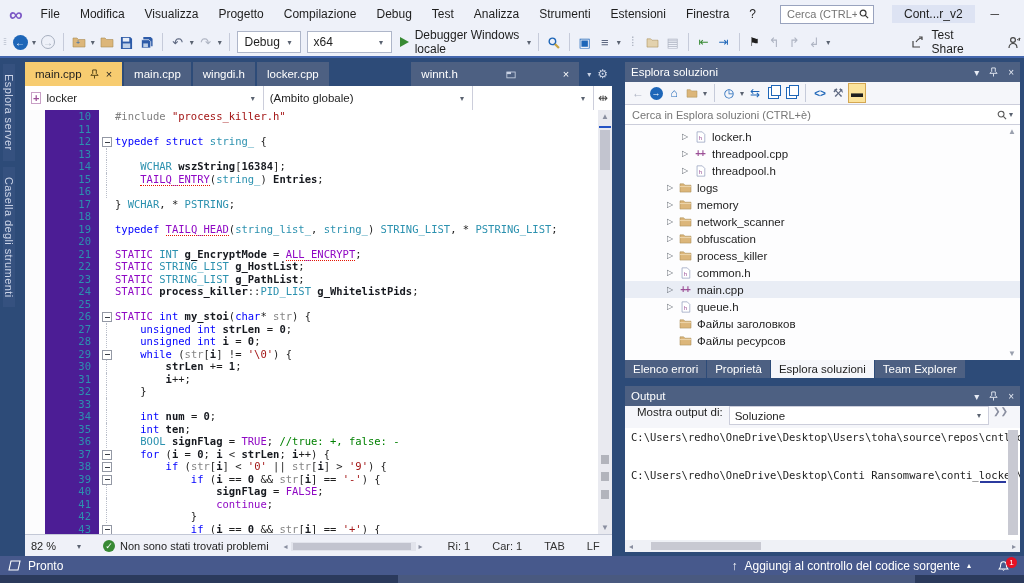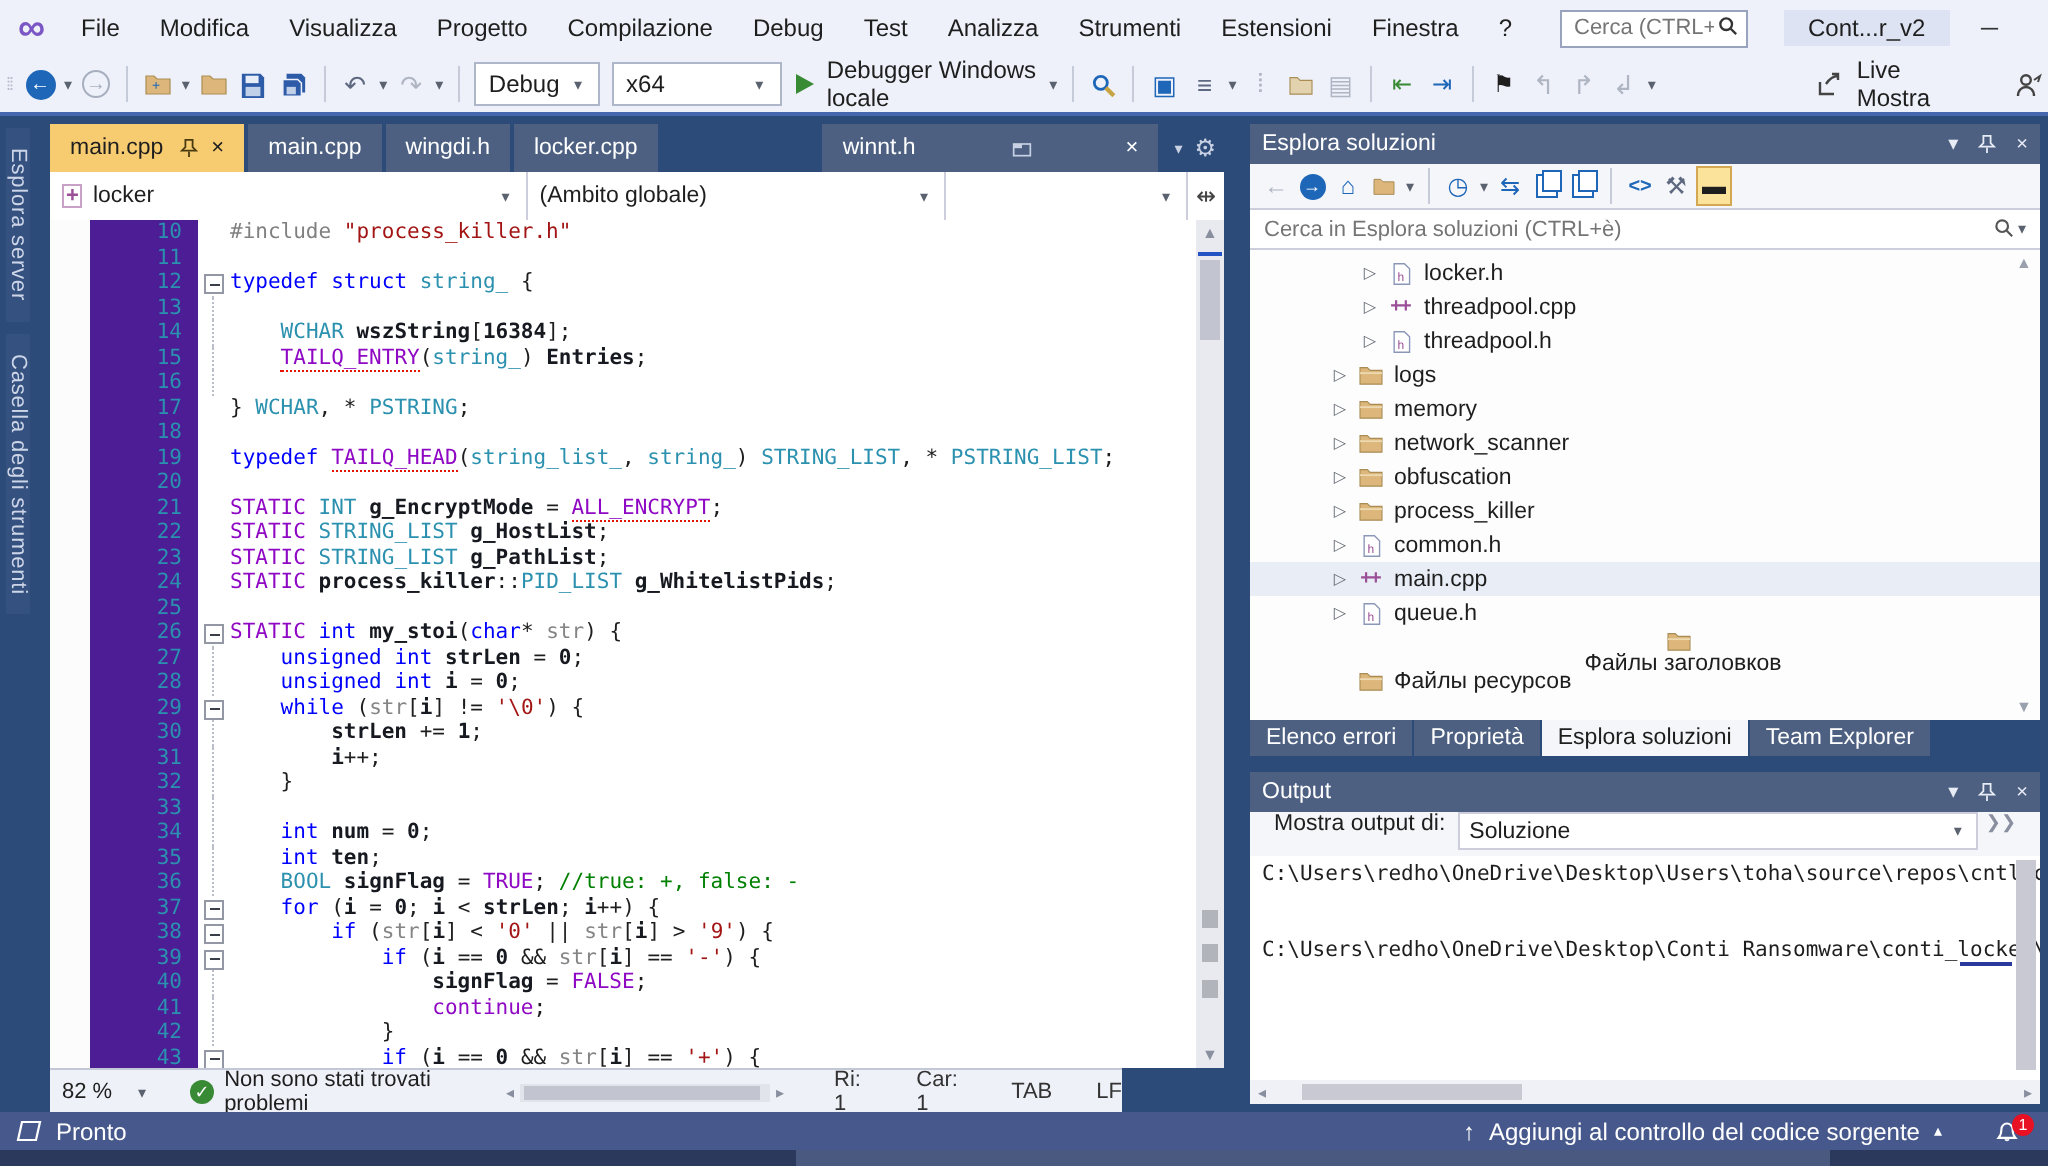--- a/index.html
+++ b/index.html
@@ -76,21 +76,21 @@
   .sg-param{color:#848484;} .sg-plain{color:#1E1E1E;}
 
   
   .vscroll{left:598px;top:110px;width:14px;height:424px;background:#E9EAF0;}
   .vsc-arrow{position:absolute;left:0;width:14px;text-align:center;font-size:8px;color:#8A8FA0;}
   .vsc-mark-line{position:absolute;left:1px;width:12px;height:2px;background:#2453C4;top:16px;}
   .vsc-thumb{position:absolute;left:2px;width:10px;top:20px;height:40px;background:#C2C4CF;}
   .vsc-mark{position:absolute;left:3px;width:8px;height:9px;background:#B2B4BC;}
 
   
-  .edstatus{left:25px;top:534px;width:536px;height:22px;background:#EFF1F8;border-top:1px solid #C3C8D6;
+  .edstatus{left:25px;top:534px;width:587px;height:22px;background:#EFF1F8;border-top:1px solid #C3C8D6;
             display:flex;align-items:center;font-size:11px;}
   .zoomsel{padding:0 6px;display:flex;align-items:center;width:52px;}
   .okball{width:12px;height:12px;border-radius:50%;background:#388A34;color:#fff;font-size:9px;line-height:12px;
           text-align:center;margin:0 5px 0 14px;flex:none;}
   .hscroll{display:flex;align-items:center;margin-left:12px;}
   .hsc-track{width:125px;height:9px;background:#E2E4EC;position:relative;}
   .hsc-thumb{position:absolute;left:2px;top:1px;width:118px;height:7px;background:#C2C4CF;}
   .hsc-arrow{font-size:8px;color:#8A8FA0;padding:0 3px;}
   .pos{margin-left:22px;color:#333;}
 
@@ -266,21 +266,21 @@
     <span class="ico dis-ico">↲</span>
     <span class="caret">▾</span>
     <span style="width:95px;"></span>
     <span class="ico">
       <svg width="13" height="13" viewBox="0 0 13 13">
           <path d="M2 5v6h7" fill="none" stroke="#444" stroke-width="1.2"></path>
           <path d="M5 6c2-3 4-4 6-4" fill="none" stroke="#444" stroke-width="1.2"></path>
           <path d="M8 1h3v3" fill="none" stroke="#444" stroke-width="1.2"></path>
         </svg>
     </span>
-    <span style="font-size:12px;margin:0 4px;">Live Mostra</span>
+    <span style="font-size:12px;margin:0 4px;">Test Share</span>
     <span class="ico" style="margin-left:24px;">
       <svg width="14" height="13" viewBox="0 0 14 13">
           <circle cx="6" cy="4" r="2.4" fill="none" stroke="#444" stroke-width="1.2"></circle>
           <path d="M2 12c0-3 2-4.5 4-4.5S10 9 10 12" fill="none" stroke="#444" stroke-width="1.2"></path>
           <path d="M10 4l3-2-1 3" fill="none" stroke="#444" stroke-width="1"></path>
         </svg>
     </span>
   </div>
   <div class="abs tb-accent"></div>
 
@@ -773,21 +773,21 @@
         <div class="tree-row" style="padding-left: 38px;">
           <span class="chev">▷</span>
           <span class="ticon">
             <svg width="11" height="12" viewBox="0 0 12 14">
               <path d="M2 1h6l3 3v9H2z" fill="#fff" stroke="#8B97B8" stroke-width=".8"></path>
               <text x="4" y="11" font-size="7" fill="#9B4F96">h</text>
             </svg>
           </span>
           <span>queue.h</span>
         </div>
-        <div class="tree-row" style="padding-left: 38px; flex-direction: column;">
+        <div class="tree-row" style="padding-left: 38px;">
           <span class="chev"></span>
           <span class="ticon">
             <svg width="13" height="11" viewBox="0 0 14 12">
               <path d="M1 2h4l1.5 1.5H13V11H1z" fill="#DCB67A" stroke="#A98D55" stroke-width=".6"></path>
               <path d="M1 5h12" stroke="#EDD9B0" stroke-width="1"></path>
             </svg>
           </span>
           <span>Файлы заголовков</span>
         </div>
         <div class="tree-row" style="padding-left: 38px;">

